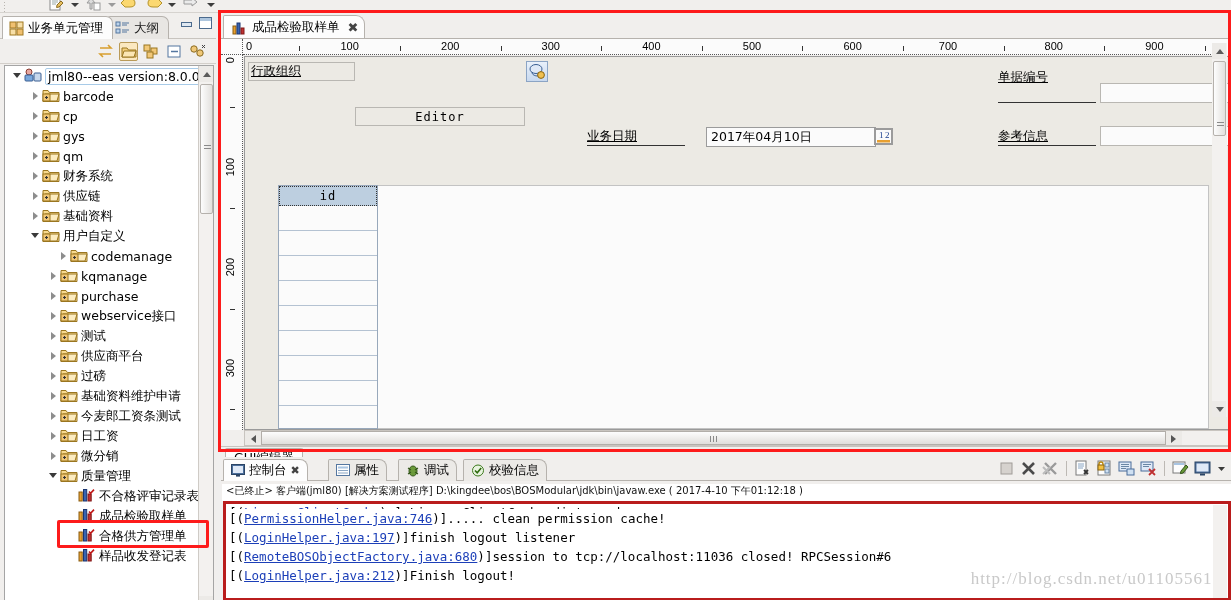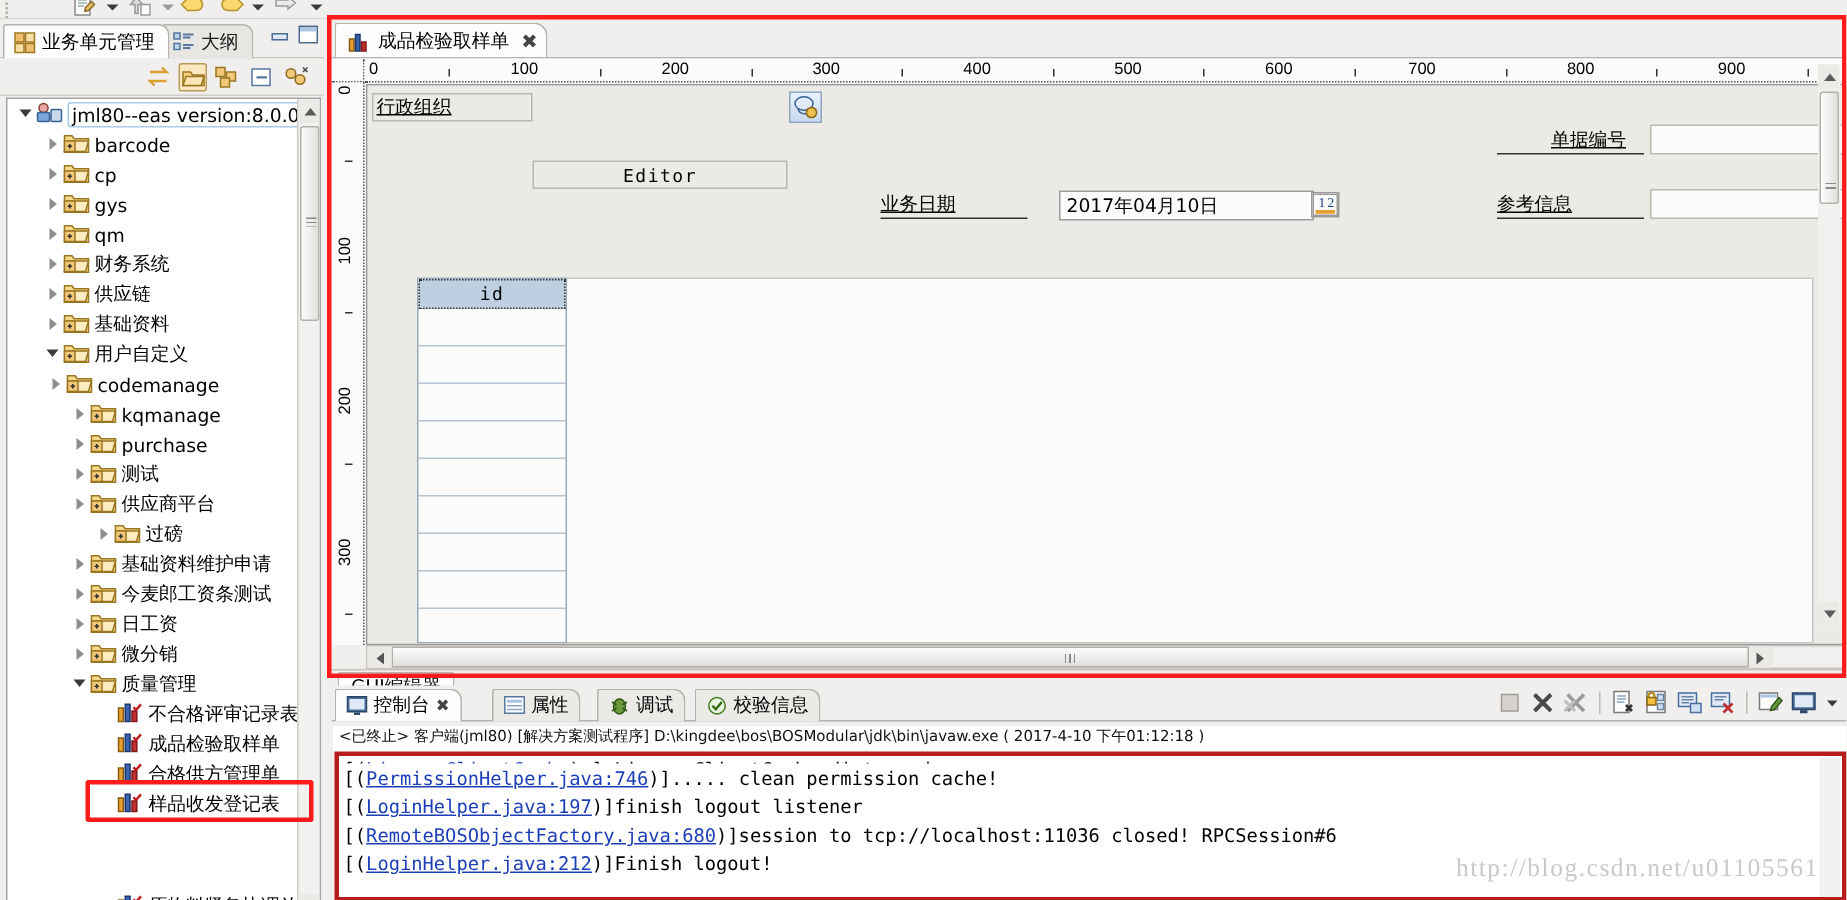--- a/index.html
+++ b/index.html
@@ -512,21 +512,21 @@
               <span class="ficon">
                 <svg width="18" height="15" viewBox="0 0 18 15">
                   <path d="M1 2.5h5l1.4 2H17v9H1z" fill="#f7d98e" stroke="#9a7620"></path>
                   <path d="M3 6h14l-2 7H1z" fill="#fcecc0" stroke="#9a7620"></path>
                   <rect x="1" y="6" width="7" height="7" fill="#f2c878" stroke="#9a7620"></rect>
                   <path d="M4.5 8v3M3 9.5h3" stroke="#333" stroke-width="1.1"></path>
                 </svg>
               </span>
               <span class="lbl">用户自定义</span>
             </div>
-            <div class="tnode" style="padding-left: 26px; align-items: center;">
+            <div class="tnode" style="padding-left: 52px; align-items: center;">
               <span class="twisty closed"></span>
               <span class="ficon">
                 <svg width="18" height="15" viewBox="0 0 18 15">
                   <path d="M1 2.5h5l1.4 2H17v9H1z" fill="#f7d98e" stroke="#9a7620"></path>
                   <path d="M3 6h14l-2 7H1z" fill="#fcecc0" stroke="#9a7620"></path>
                   <rect x="1" y="6" width="7" height="7" fill="#f2c878" stroke="#9a7620"></rect>
                   <path d="M4.5 8v3M3 9.5h3" stroke="#333" stroke-width="1.1"></path>
                 </svg>
               </span>
               <span class="lbl">codemanage</span>
@@ -558,35 +558,47 @@
             <div class="tnode" style="padding-left: 42px;">
               <span class="twisty closed"></span>
               <span class="ficon">
                 <svg width="18" height="15" viewBox="0 0 18 15">
                   <path d="M1 2.5h5l1.4 2H17v9H1z" fill="#f7d98e" stroke="#9a7620"></path>
                   <path d="M3 6h14l-2 7H1z" fill="#fcecc0" stroke="#9a7620"></path>
                   <rect x="1" y="6" width="7" height="7" fill="#f2c878" stroke="#9a7620"></rect>
                   <path d="M4.5 8v3M3 9.5h3" stroke="#333" stroke-width="1.1"></path>
                 </svg>
               </span>
+              <span class="lbl">webservice接口</span>
+            </div>
+            <div class="tnode" style="padding-left: 42px;">
+              <span class="twisty closed"></span>
+              <span class="ficon">
+                <svg width="18" height="15" viewBox="0 0 18 15">
+                  <path d="M1 2.5h5l1.4 2H17v9H1z" fill="#f7d98e" stroke="#9a7620"></path>
+                  <path d="M3 6h14l-2 7H1z" fill="#fcecc0" stroke="#9a7620"></path>
+                  <rect x="1" y="6" width="7" height="7" fill="#f2c878" stroke="#9a7620"></rect>
+                  <path d="M4.5 8v3M3 9.5h3" stroke="#333" stroke-width="1.1"></path>
+                </svg>
+              </span>
               <span class="lbl">测试</span>
             </div>
             <div class="tnode" style="padding-left: 42px;">
               <span class="twisty closed"></span>
               <span class="ficon">
                 <svg width="18" height="15" viewBox="0 0 18 15">
                   <path d="M1 2.5h5l1.4 2H17v9H1z" fill="#f7d98e" stroke="#9a7620"></path>
                   <path d="M3 6h14l-2 7H1z" fill="#fcecc0" stroke="#9a7620"></path>
                   <rect x="1" y="6" width="7" height="7" fill="#f2c878" stroke="#9a7620"></rect>
                   <path d="M4.5 8v3M3 9.5h3" stroke="#333" stroke-width="1.1"></path>
                 </svg>
               </span>
               <span class="lbl">供应商平台</span>
             </div>
-            <div class="tnode" style="padding-left: 58px;">
+            <div class="tnode" style="padding-left: 42px;">
               <span class="twisty closed"></span>
               <span class="ficon">
                 <svg width="18" height="15" viewBox="0 0 18 15">
                   <path d="M1 2.5h5l1.4 2H17v9H1z" fill="#f7d98e" stroke="#9a7620"></path>
                   <path d="M3 6h14l-2 7H1z" fill="#fcecc0" stroke="#9a7620"></path>
                   <rect x="1" y="6" width="7" height="7" fill="#f2c878" stroke="#9a7620"></rect>
                   <path d="M4.5 8v3M3 9.5h3" stroke="#333" stroke-width="1.1"></path>
                 </svg>
               </span>
               <span class="lbl">过磅</span>
@@ -816,21 +828,21 @@
         </div>
         <div class="cal-btn" style="left:629px; top:71px;">
           <svg width="17" height="15" viewBox="0 0 17 15">
             <rect x="0.5" y="0.5" width="16" height="14" fill="#fafafa" stroke="#9b9b9b"></rect>
             <text x="4" y="9" font-family="Liberation Serif, serif" font-size="9" fill="#1b3f8f">1</text>
             <text x="10" y="9" font-family="Liberation Serif, serif" font-size="9" fill="#1b3f8f">2</text>
             <rect x="2" y="11" width="13" height="2.5" fill="#e8a030"></rect>
           </svg>
         </div>
 
-        <div class="f-label" style="left:753px; top:28px; width:80px;margin-left:36px;">单据编号</div>
+        <div class="f-label" style="left:753px; top:12px; width:80px;">单据编号</div>
         <div style="position:absolute; left:753px; top:45px; width:98px; height:1px; background:#333;"></div>
         <div class="f-textbox" style="left:855px; top:26px; width:132px; height:20px;"></div>
 
         <div class="f-label" style="left:753px; top:71px; width:80px;">参考信息</div>
         <div style="position:absolute; left:753px; top:88px; width:98px; height:1px; background:#333;"></div>
         <div class="f-textbox" style="left:855px; top:69px; width:132px; height:20px;"></div>
 
         <div class="dgrid-body-strip" style="left:113px; top:128px; width:851px; height:244px;"></div>
         <div class="dgrid" style="left:33px; top:128px; width:100px; height:244px;">
           <div class="dgrid-head">id</div>

